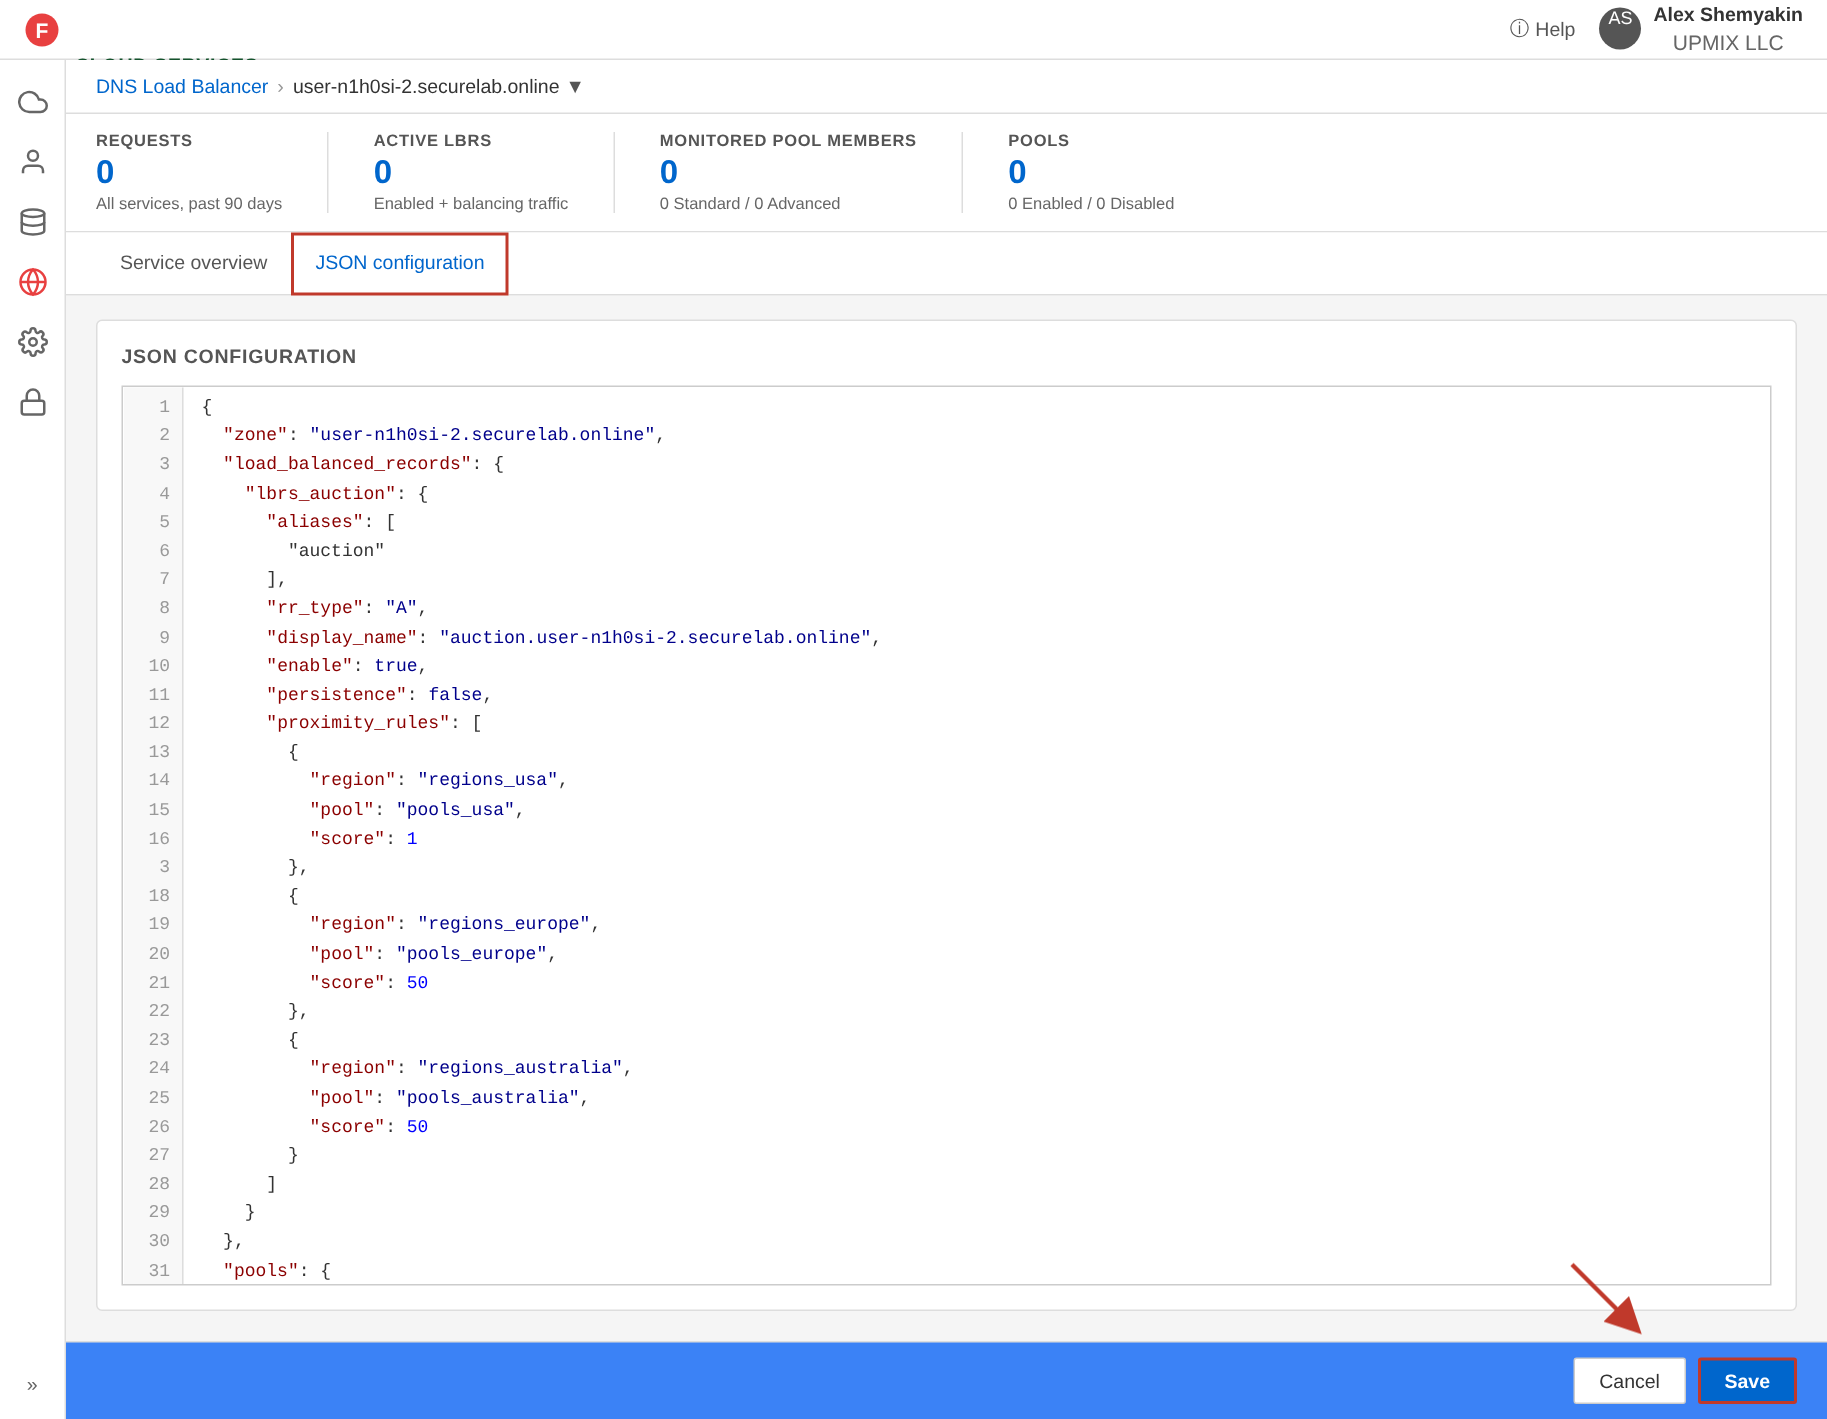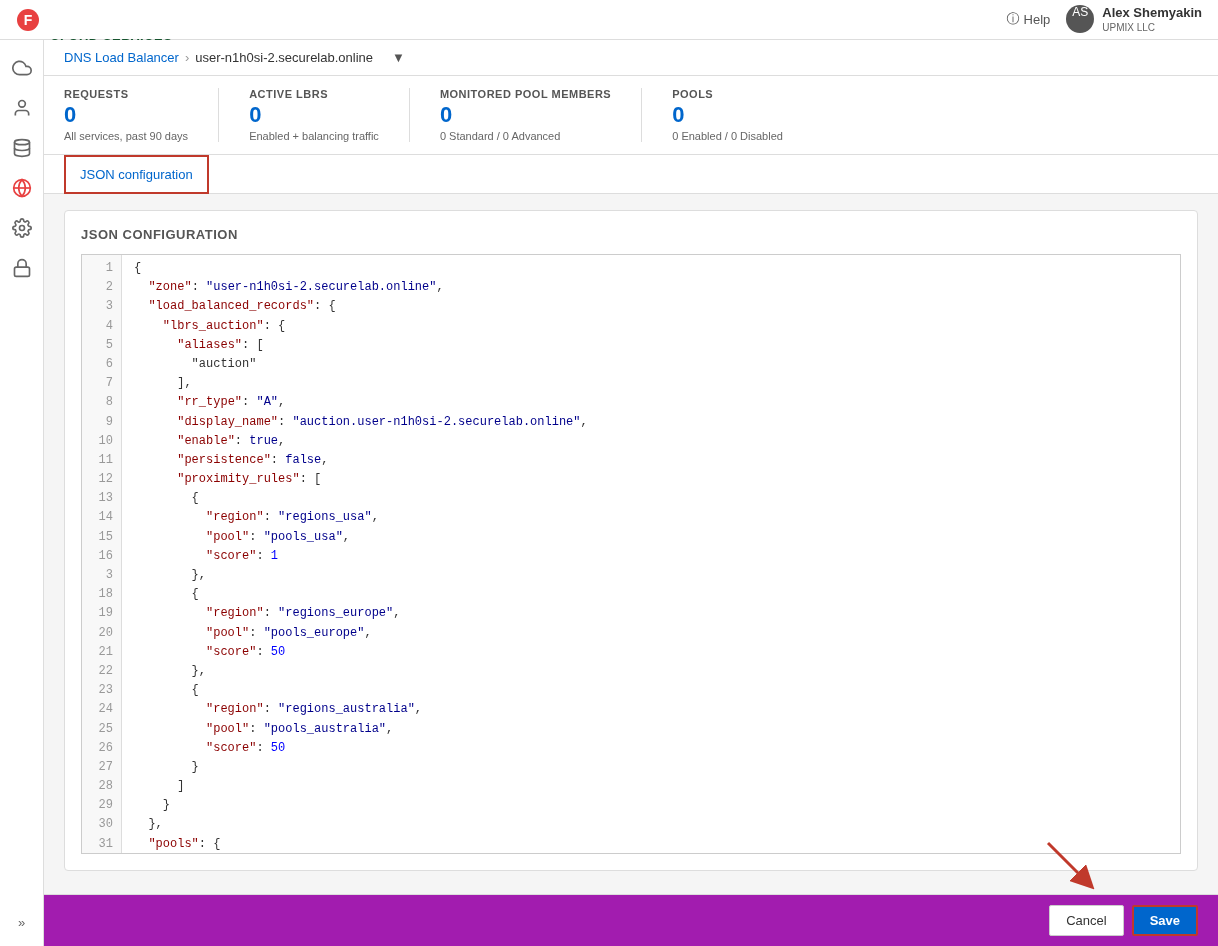--- a/index.html
+++ b/index.html
@@ -13,21 +13,21 @@
     }
     .top-nav-left { display: flex; align-items: center; gap: 10px; }
     .brand-icon { width: 24px; height: 24px; }
     .brand-title { font-weight: 700; font-size: 13px; color: #14532d; letter-spacing: 0.5px; margin-top: 48px; }
     .top-nav-right { display: flex; align-items: center; gap: 16px; }
     .help-btn { display: flex; align-items: center; gap: 4px; color: #555; font-size: 13px; cursor: pointer; }
     .user-info { display: flex; align-items: center; gap: 8px; }
     .user-avatar { width: 28px; height: 28px; border-radius: 50%; background: #555; display: flex; justify-content: center; color: white; font-size: 12px; }
     .user-details { display: flex; flex-direction: column; line-height: 1.3; }
     .user-name { font-weight: bold; font-size: 13px; text-align: right; }
-    .user-org { font-size: 10px; color: #666; }
+    .user-org { font-size: 14px; color: #666; text-align: center; }
 
     
     .main-layout { display: flex; flex: 1; overflow: hidden; }
 
     
     .sidebar {
       width: 44px; background: #fff; border-right: 1px solid #ddd;
       display: flex; flex-direction: column; align-items: center;
       padding: 8px 0; flex-shrink: 0; position: relative;
     }
@@ -43,21 +43,21 @@
     .content-area { flex: 1; display: flex; flex-direction: column; overflow: hidden; background: #f5f5f5; }
 
     
     .breadcrumb-bar {
       background: #fff; border-bottom: 1px solid #ddd;
       padding: 10px 20px; display: flex; align-items: center; gap: 6px;
       font-size: 13px; flex-shrink: 0;
     }
     .breadcrumb-link { color: #0066cc; cursor: pointer; text-decoration: none; }
     .breadcrumb-sep { color: #999; }
-    .breadcrumb-current { display: flex; align-items: center; gap: 19px; font-weight: 500; }
+    .breadcrumb-current { display: flex; align-items: center; gap: 4px; font-weight: 500; }
     .breadcrumb-arrow { color: #555; cursor: pointer; }
 
     
     .stats-bar {
       background: #fff; border-bottom: 1px solid #ddd;
       display: flex; padding: 12px 20px; gap: 0; flex-shrink: 0;
     }
     .stat-item {
       padding: 0 30px 0 0; margin-right: 30px;
       border-right: 1px solid #ddd;
@@ -113,21 +113,21 @@
     .code-content { padding: 4px 12px; flex: 1; white-space: pre; font-size: 12px; line-height: 1.6; }
 
     
     .json-key { color: #8b0000; }
     .json-string { color: #00008b; }
     .json-number { color: #0000ff; }
     .json-bool { color: #00008b; }
 
     
     .bottom-bar {
-      background: #a21caf; border-top: 1px solid #ddd;
+      background: #3b82f6; border-top: 1px solid #ddd;
       padding: 10px 20px; display: flex; justify-content: flex-end; gap: 8px;
       flex-shrink: 0;
     }
     .btn-cancel {
       padding: 6px 16px; border: 1px solid #ccc; background: #fff;
       cursor: pointer; font-size: 13px; border-radius: 2px; color: #333;
     }
     .btn-save {
       padding: 6px 16px; border: 2px solid #c0392b; background: #0066cc;
       cursor: pointer; font-size: 13px; border-radius: 2px; color: #fff; font-weight: bold;
@@ -237,20 +237,23 @@
         <div class="stat-desc">0 Standard / 0 Advanced</div>
       </div>
       <div class="stat-item">
         <div class="stat-label">POOLS</div>
         <div class="stat-value">0</div>
         <div class="stat-desc">0 Enabled / 0 Disabled</div>
       </div>
     </div>
 
     <div class="tab-area">
+      <div class="tab">
+        <span>Service overview</span>
+      </div>
       <div class="tab active" style="border:2px solid #c0392b; color:#0066cc; padding:10px 14px; margin-bottom:-1px; background:#fff;">
         <span>JSON configuration</span>
       </div>
     </div>
 
     <div class="json-config-area">
       <div class="json-config-panel">
         <div class="json-config-title">JSON CONFIGURATION</div>
         <div class="code-editor">
           <div class="code-editor-inner">

